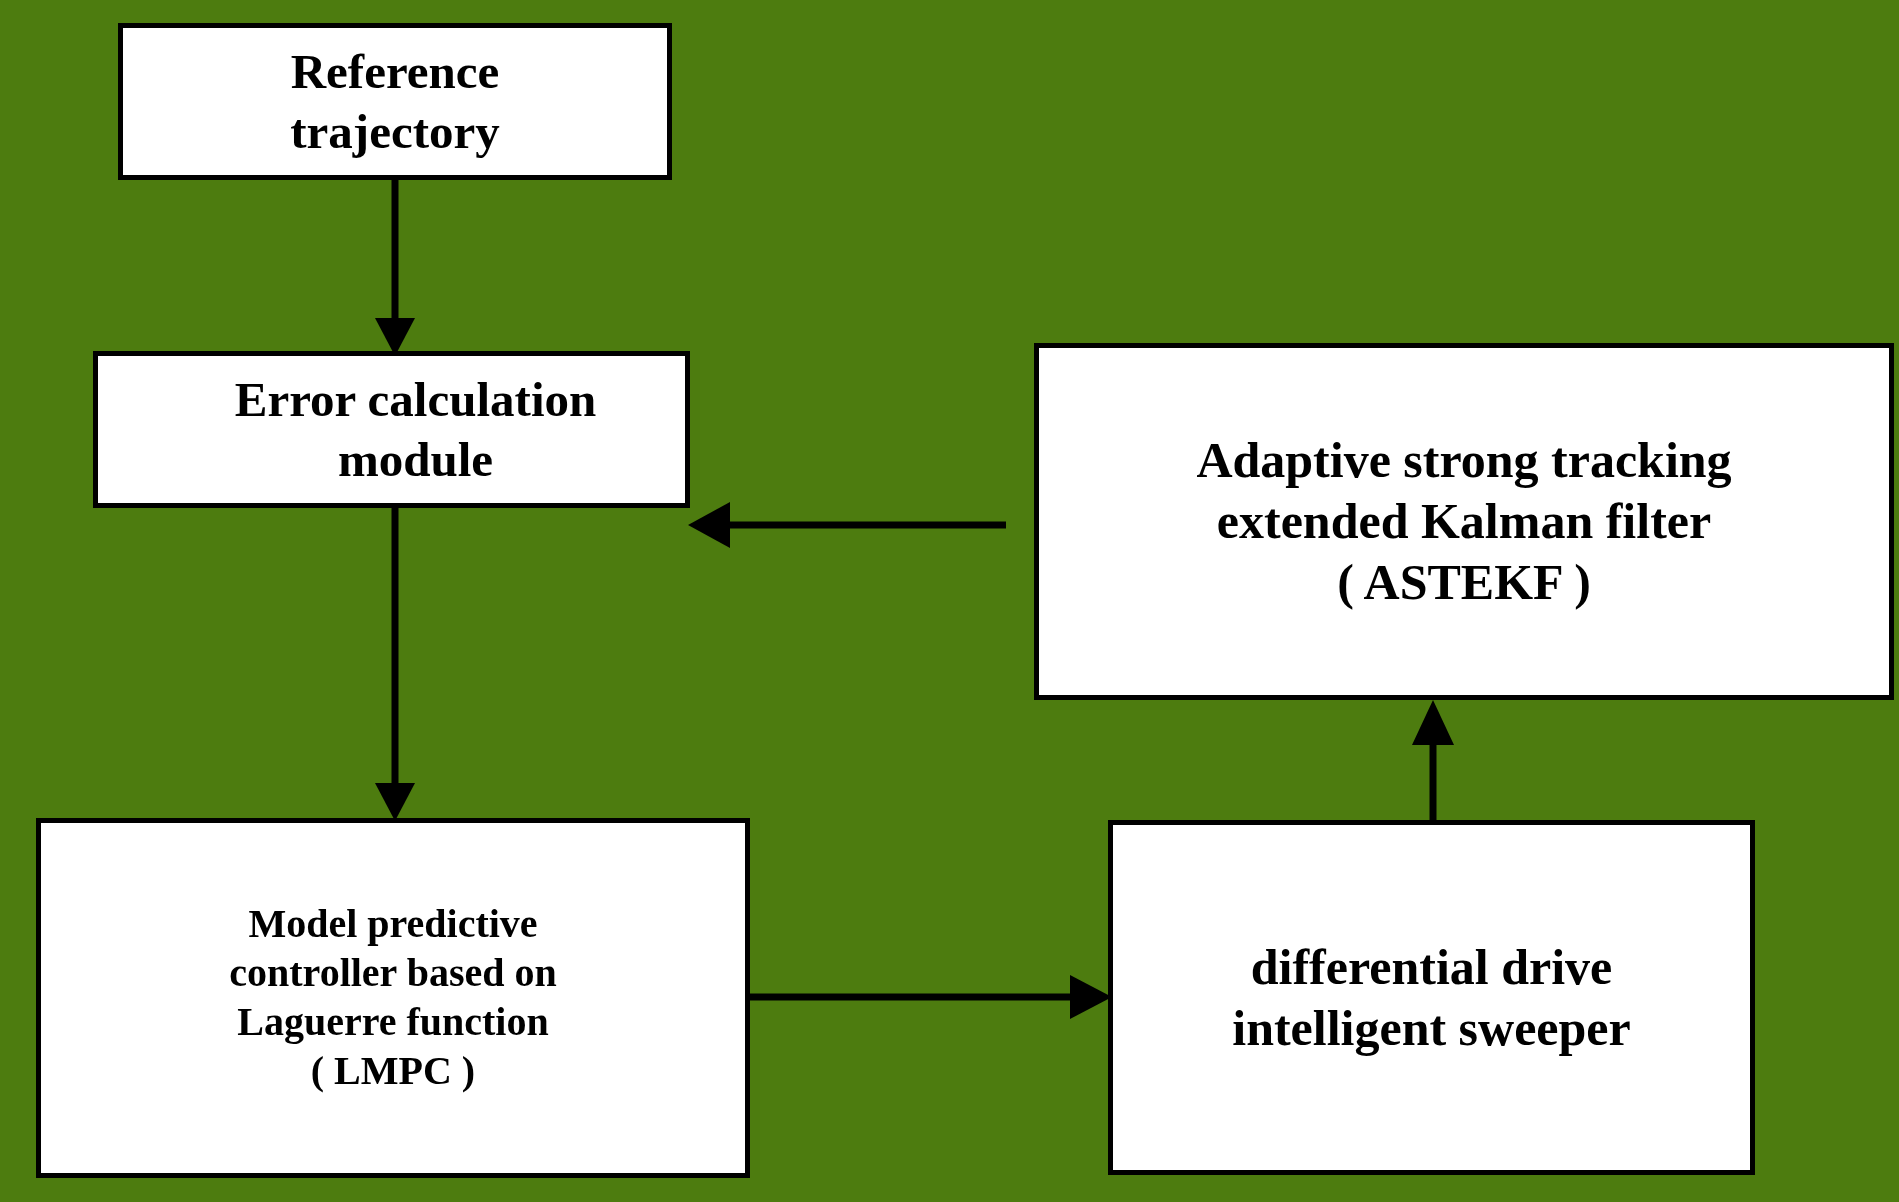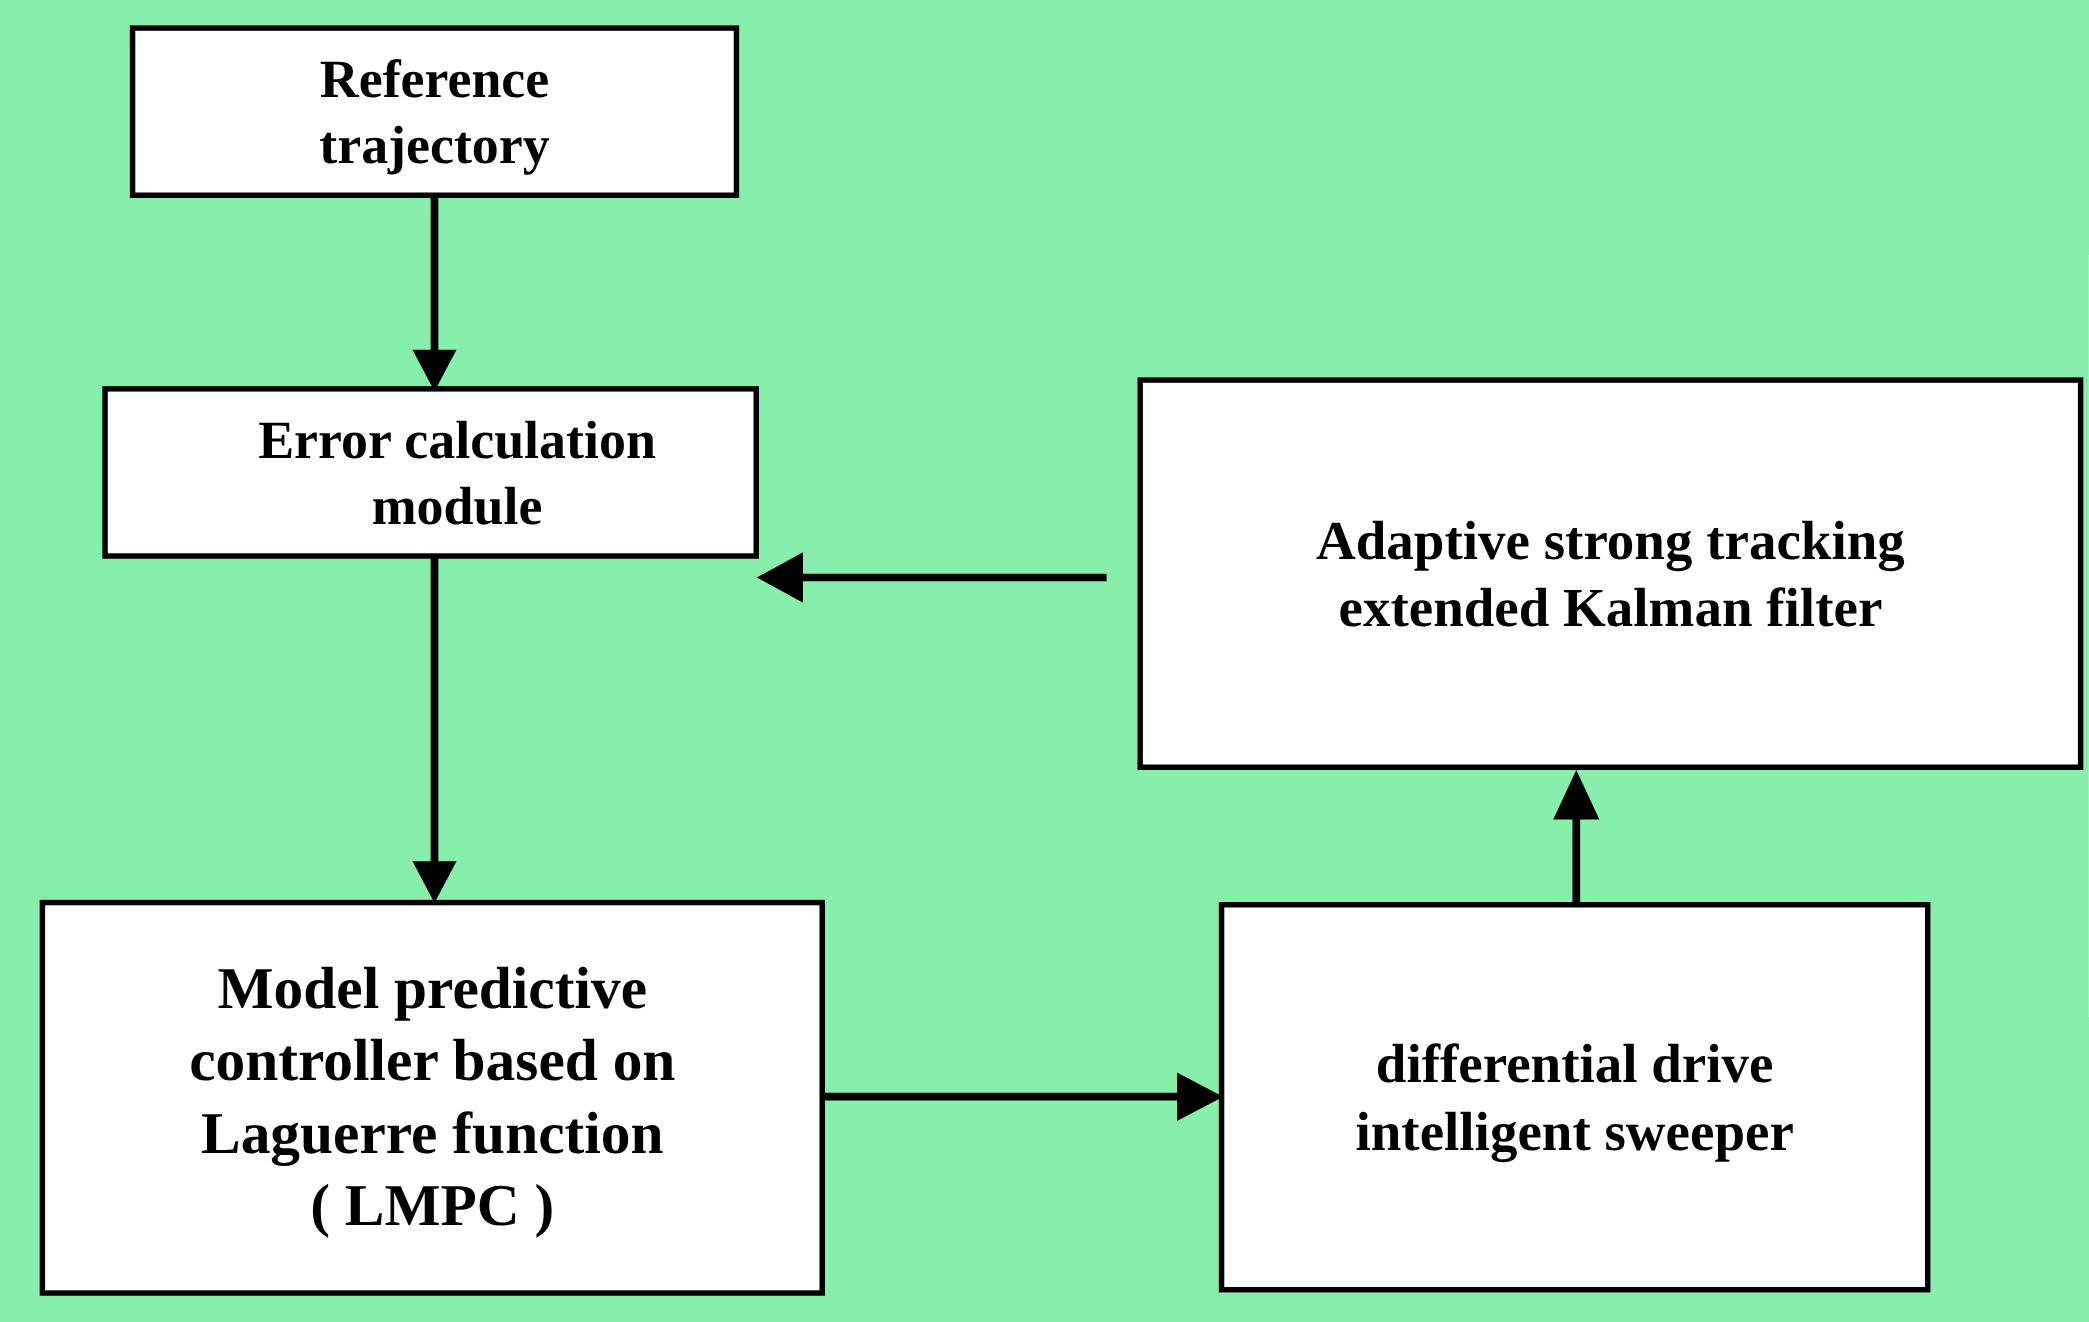--- a/index.html
+++ b/index.html
@@ -4,21 +4,21 @@
 <style>
   html, body {
     margin: 0;
     padding: 0;
     background: #ffffff;
   }
   #canvas {
     position: relative;
     width: 1899px;
     height: 1202px;
-    background: #86efac;
+    background: #4d7c0f;
     overflow: hidden;
     font-family: "Liberation Serif", "DejaVu Serif", serif;
   }
   .node {
     position: absolute;
     box-sizing: border-box;
     border: 5px solid #000000;
     background: #ffffff;
     display: flex;
     flex-direction: column;
@@ -45,21 +45,21 @@
     font-size: 49px;
     padding-left: 48px;
   }
   #node-astekf {
     left: 1002px; top: 343px;  width: 860px;  height: 357px;
     font-size: 50px;
     margin-left: 32px;
   }
   #node-lmpc {
     left: 36px;   top: 818px;  width: 714px;  height: 360px;
-    font-size: 54px;
+    font-size: 40px;
   }
   #node-sweeper {
     left: 1108px; top: 820px;  width: 647px;  height: 355px;
     font-size: 50px;
   }
 
   
   .conn {
     position: absolute;
   }
@@ -79,20 +79,21 @@
   </div>
 
   <div class="node" id="node-error-calculation">
     <span class="line">Error calculation</span>
     <span class="line">module</span>
   </div>
 
   <div class="node" id="node-astekf">
     <span class="line">Adaptive strong tracking</span>
     <span class="line">extended Kalman filter</span>
+    <span class="line">( ASTEKF )</span>
   </div>
 
   <div class="node" id="node-lmpc">
     <span class="line">Model predictive</span>
     <span class="line">controller based on</span>
     <span class="line">Laguerre function</span>
     <span class="line">( LMPC )</span>
   </div>
 
   <div class="node" id="node-sweeper">

